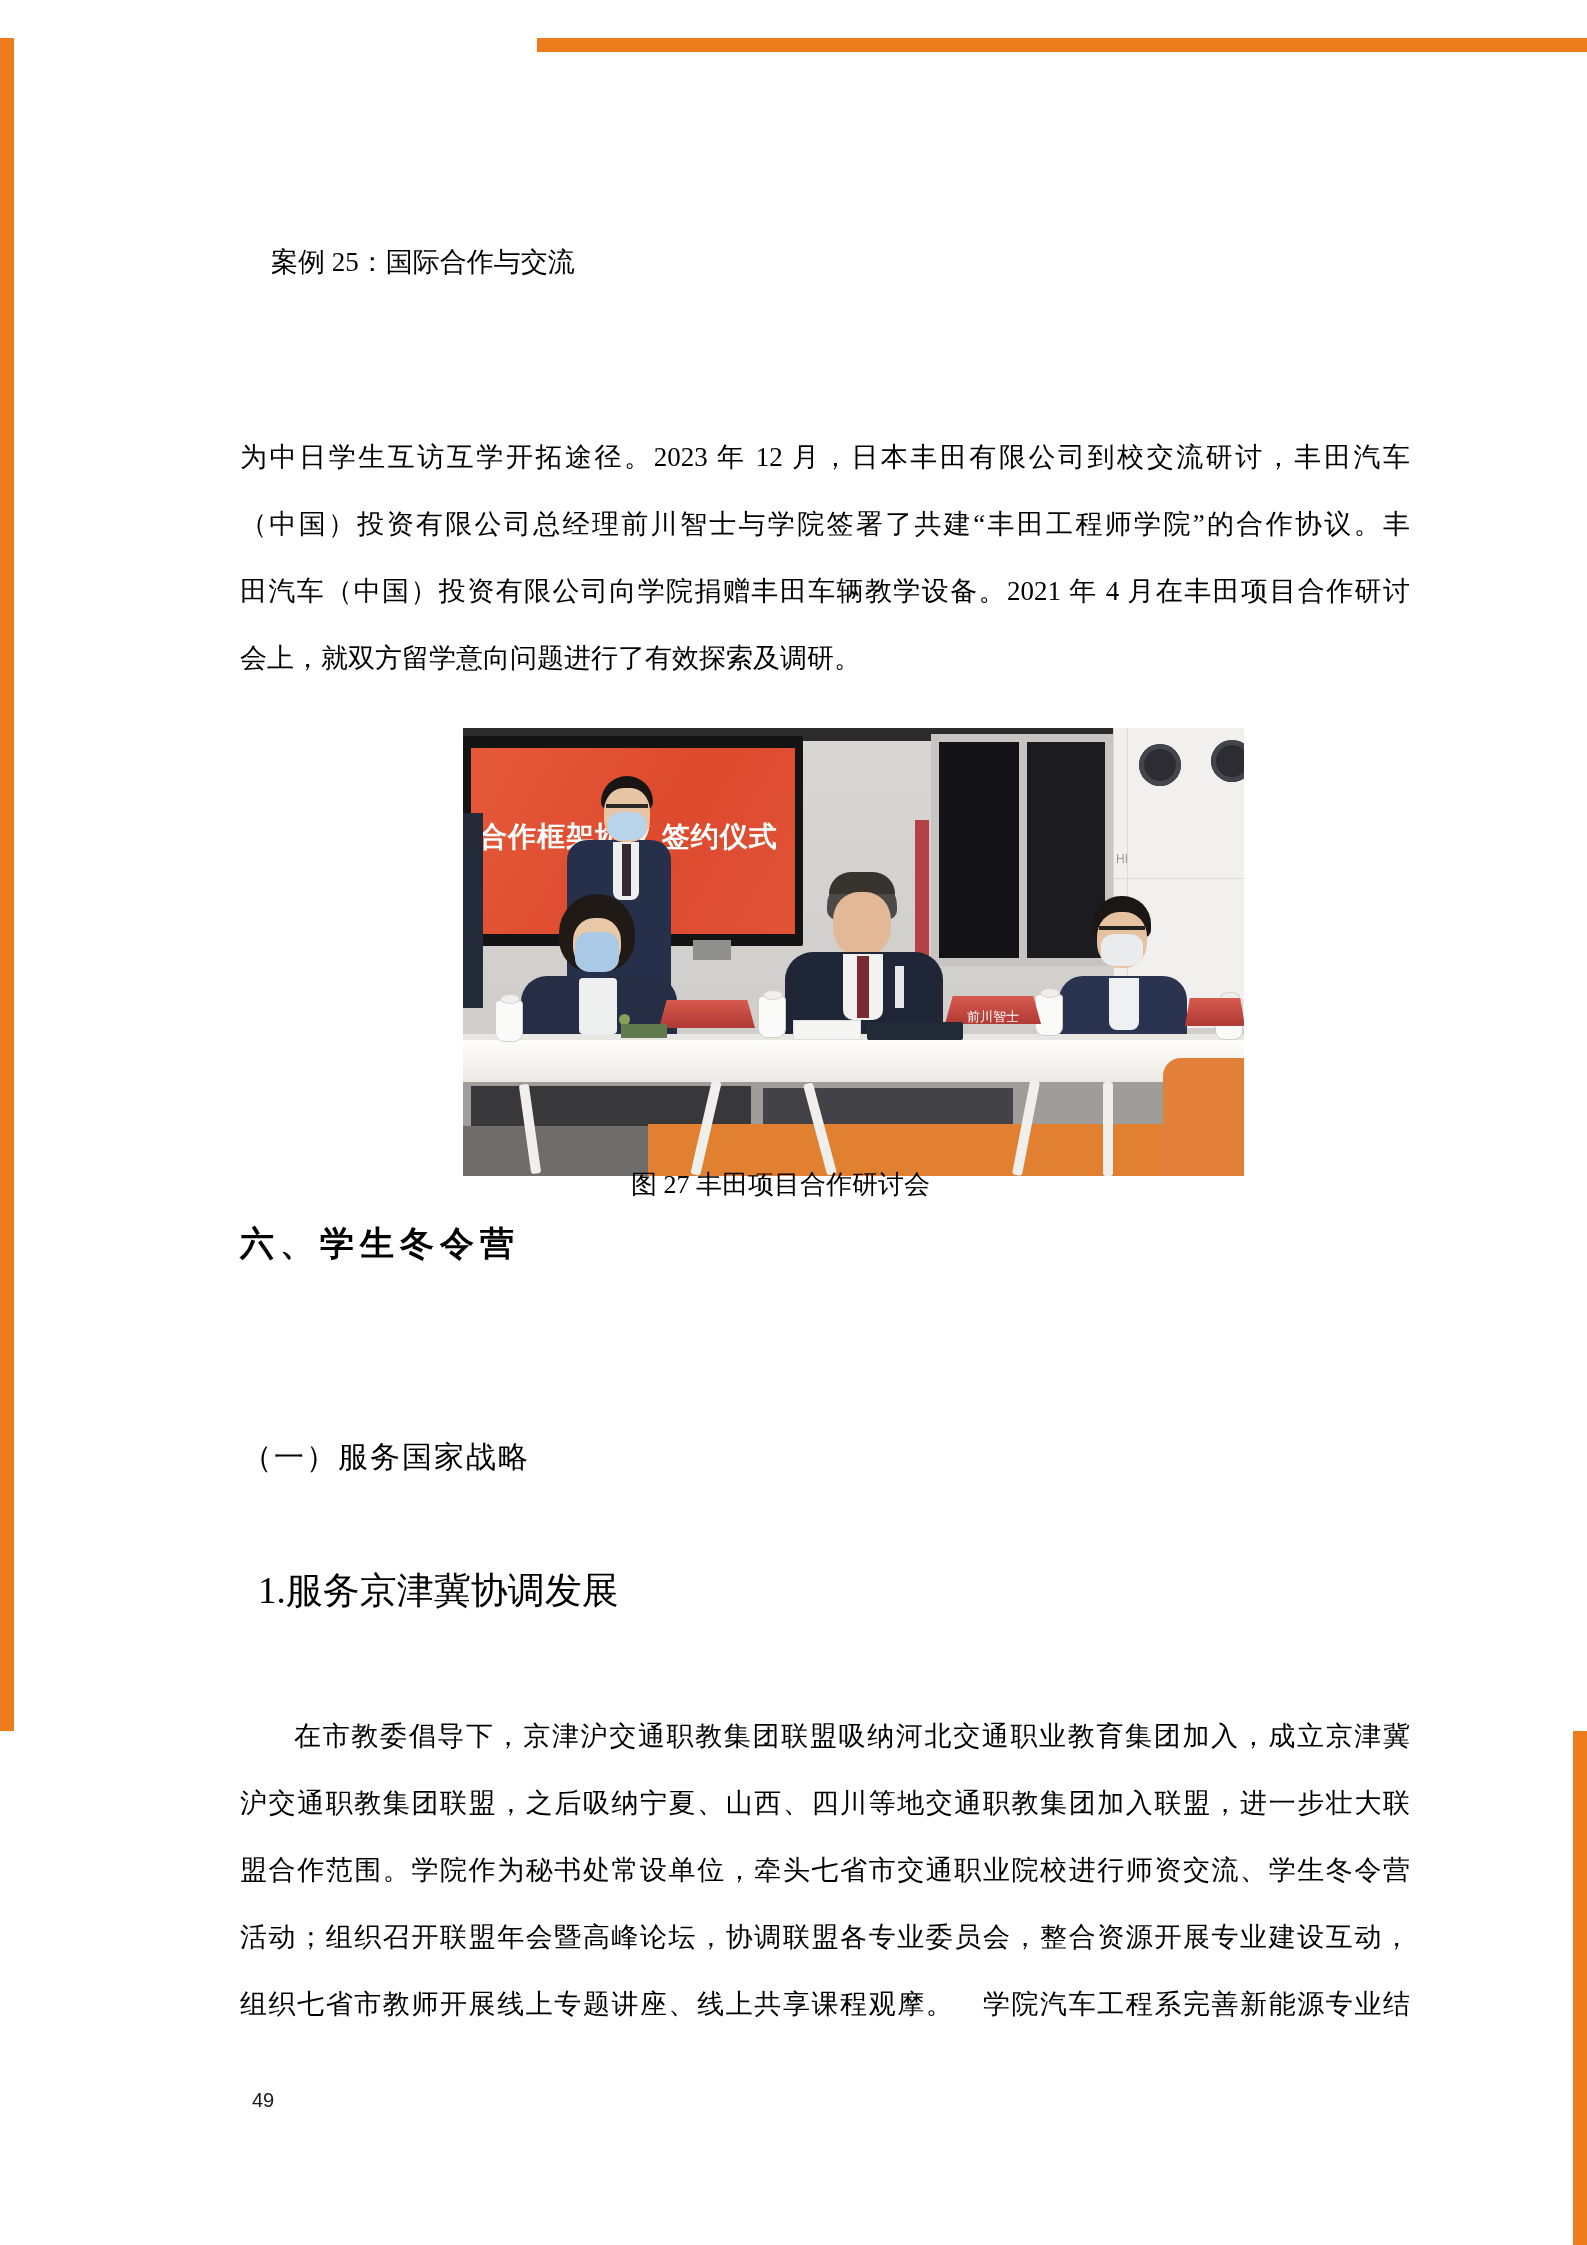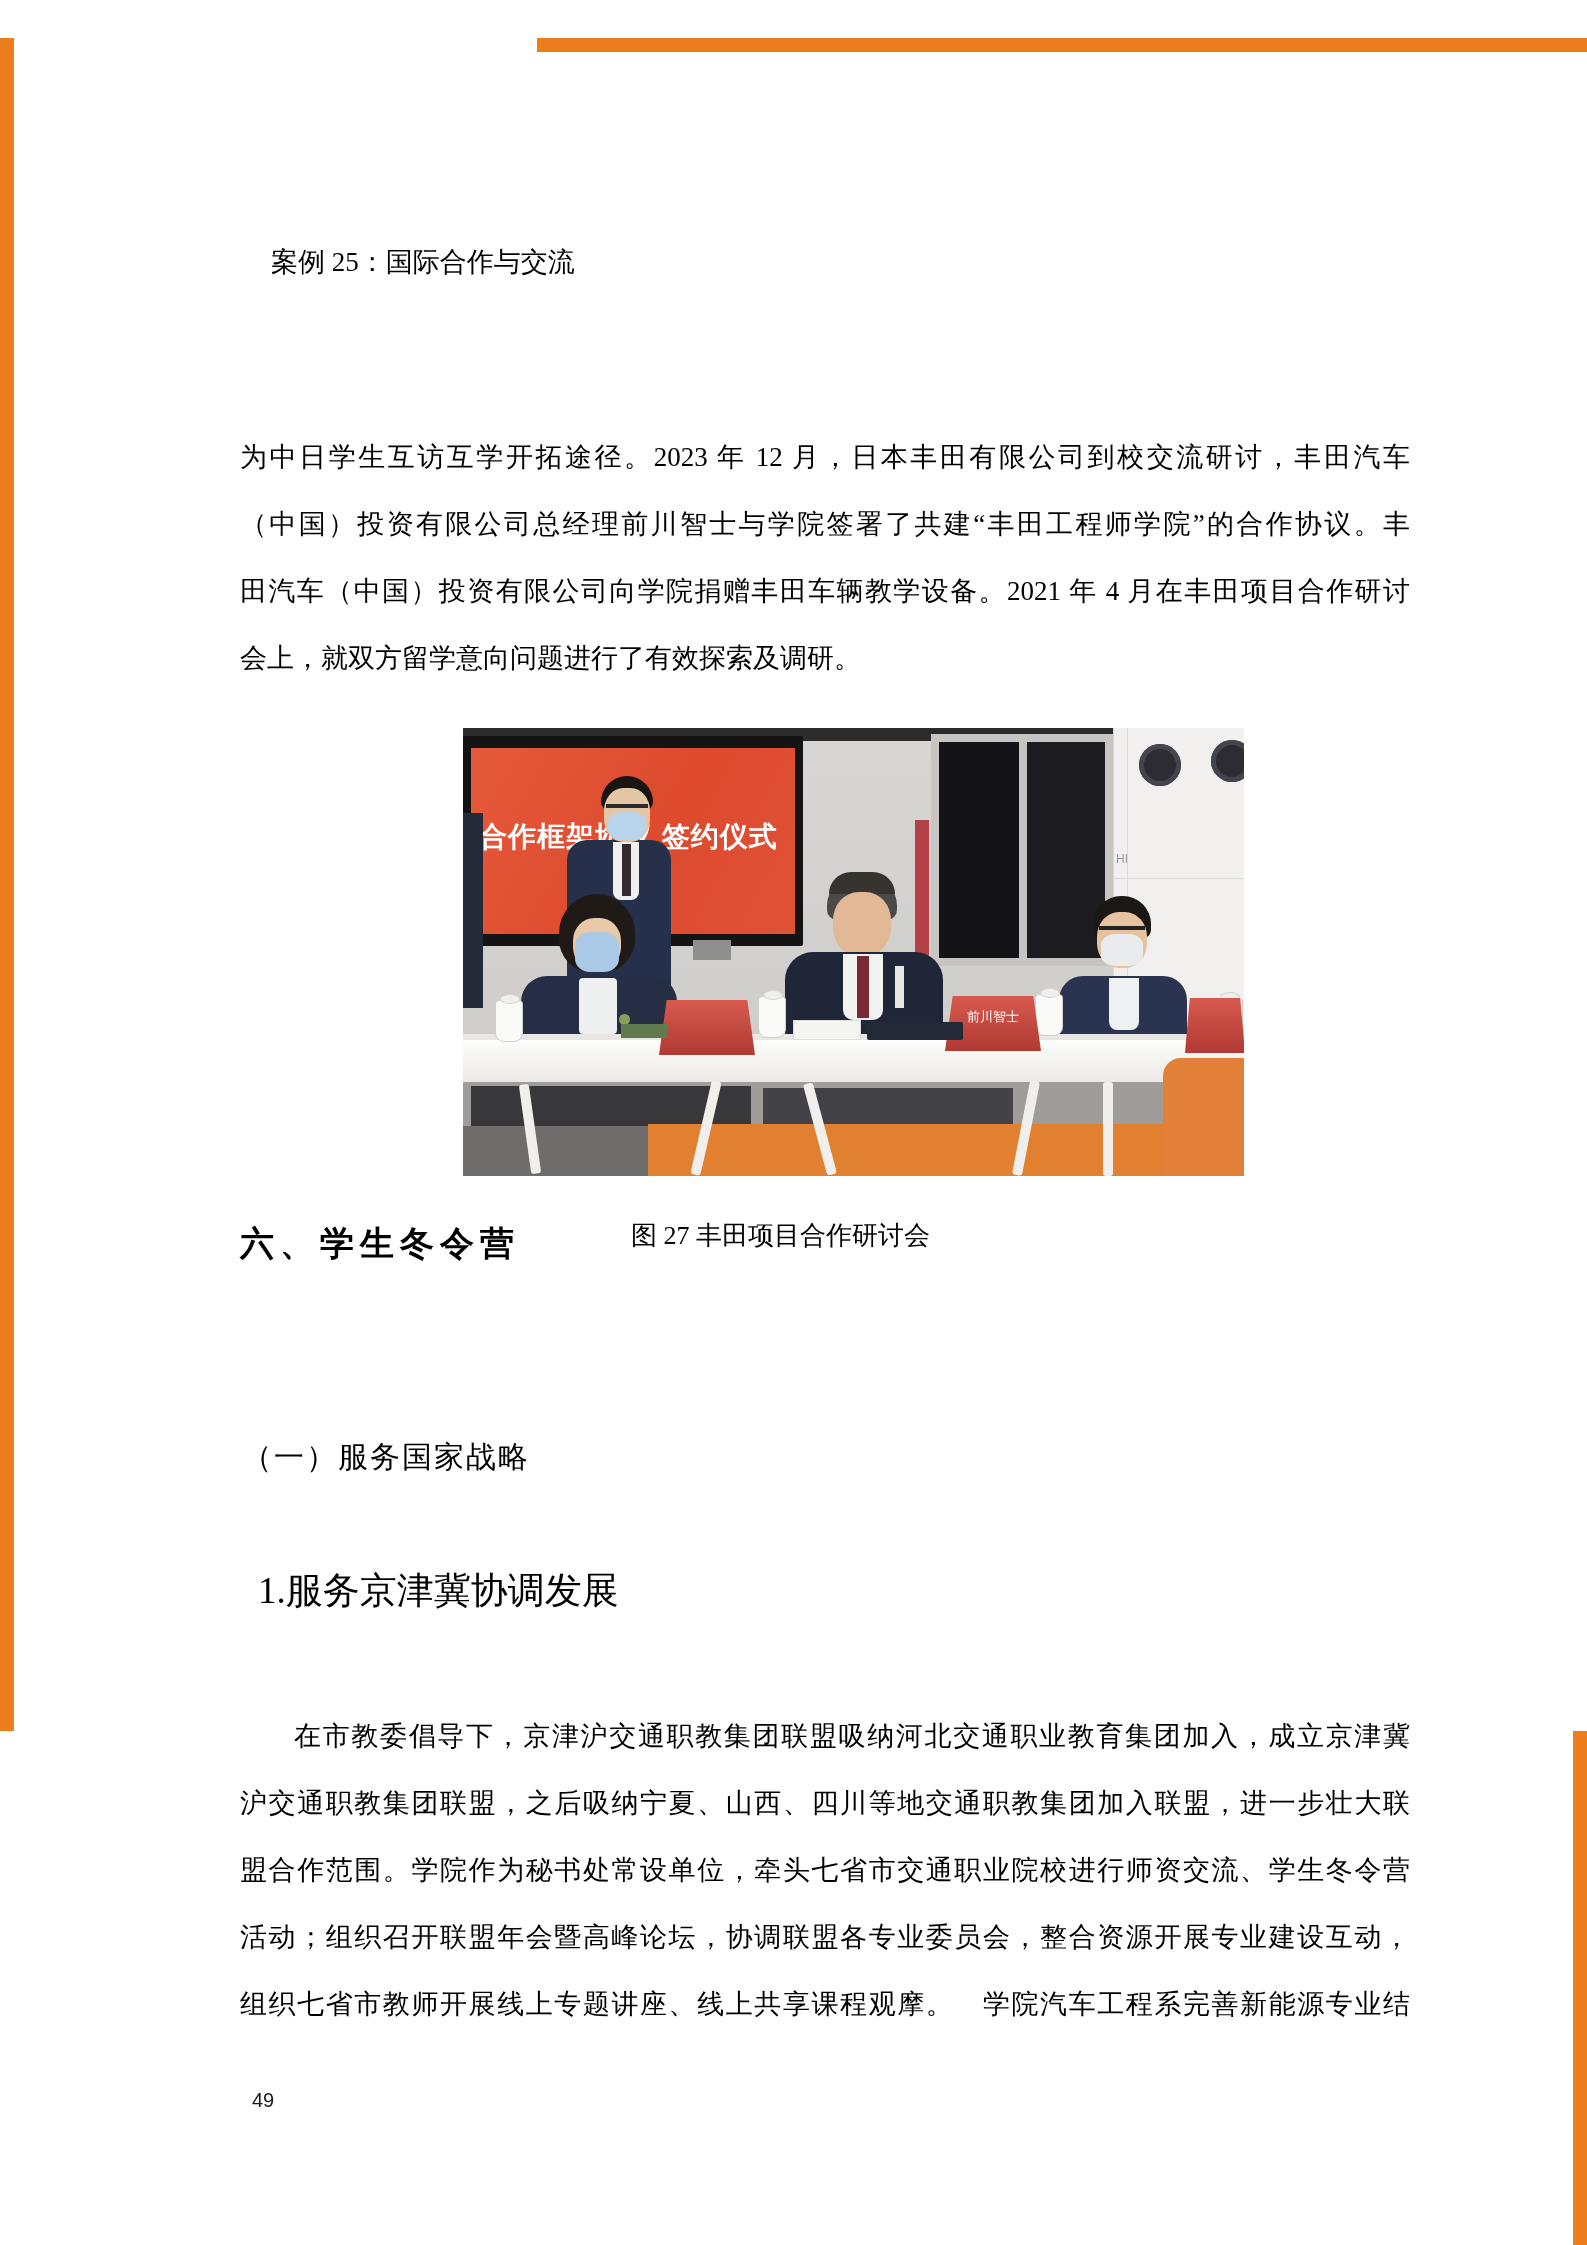--- a/index.html
+++ b/index.html
@@ -23,21 +23,21 @@
   .t-title{left:271px;top:207px;font-size:27px;line-height:34px;white-space:nowrap;}
   .body-line{
     left:240px;width:1170px;height:40px;
     font-size:27px;line-height:40px;
     white-space:nowrap;
     text-align:justify;text-align-last:justify;
     text-justify:inter-character;
   }
   .body-line.nojust{text-align:left;text-align-last:left;}
   .indent{text-indent:54px;}
-  .caption{left:631px;top:1181px;font-size:26px;line-height:34px;white-space:nowrap;text-align:center;}
+  .caption{left:631px;top:1130px;font-size:26px;line-height:34px;white-space:nowrap;text-align:center;}
   .h1{
     left:240px;top:1184px;font-size:34px;line-height:42px;
     font-family:"Liberation Sans", sans-serif;font-weight:bold;
     white-space:nowrap;letter-spacing:6px;
   }
   .h2{left:242px;top:1399px;font-size:30px;line-height:40px;white-space:nowrap;letter-spacing:2px;}
   .h3{left:258px;top:1534px;font-size:37px;line-height:38px;white-space:nowrap;}
   .pagenum{
     left:252px;top:2049px;font-size:20px;line-height:26px;
     font-family:"Liberation Sans", sans-serif;color:#1a1a1a;
@@ -113,21 +113,21 @@
   #leg3{left:558px;top:352px;height:96px;transform:rotate(11deg);}
   #leg4{left:640px;top:354px;height:94px;}
   #leg5{left:62px;top:356px;height:90px;transform:rotate(-8deg);}
   
   .cup{position:absolute;width:26px;height:40px;background:#fafaf8;border:1px solid #d0cfca;border-radius:4px 4px 9px 9px;}
   .cup::before{content:"";position:absolute;left:4px;top:-7px;width:18px;height:8px;background:#f0efec;border:1px solid #d5d4cf;border-radius:50%;}
   #cup1{left:32px;top:272px;}
   #cup2{left:295px;top:268px;}
   #cup3{left:572px;top:266px;}
   #cup4{left:752px;top:270px;}
-  .card{position:absolute;height:55px;background:linear-gradient(#d75a4e,#b03a34);
+  .card{position:absolute;height:28px;background:linear-gradient(#d75a4e,#b03a34);
     clip-path:polygon(8% 0,92% 0,100% 100%,0 100%);color:#fff;text-align:center;
     font-size:13px;line-height:42px;font-family:"Liberation Sans",sans-serif;}
   #card1{left:196px;top:272px;width:96px;}
   #card2{left:482px;top:268px;width:96px;}
   #card3{left:722px;top:270px;width:60px;}
   .white-card{left:330px;top:292px;width:66px;height:18px;background:#f5f5f2;border:1px solid #ddd;}
   .folder{left:404px;top:294px;width:96px;height:18px;background:#222a38;border-radius:2px;}
   .green-book{left:158px;top:296px;width:46px;height:14px;background:#617a4e;}
 </style>
 </head>

